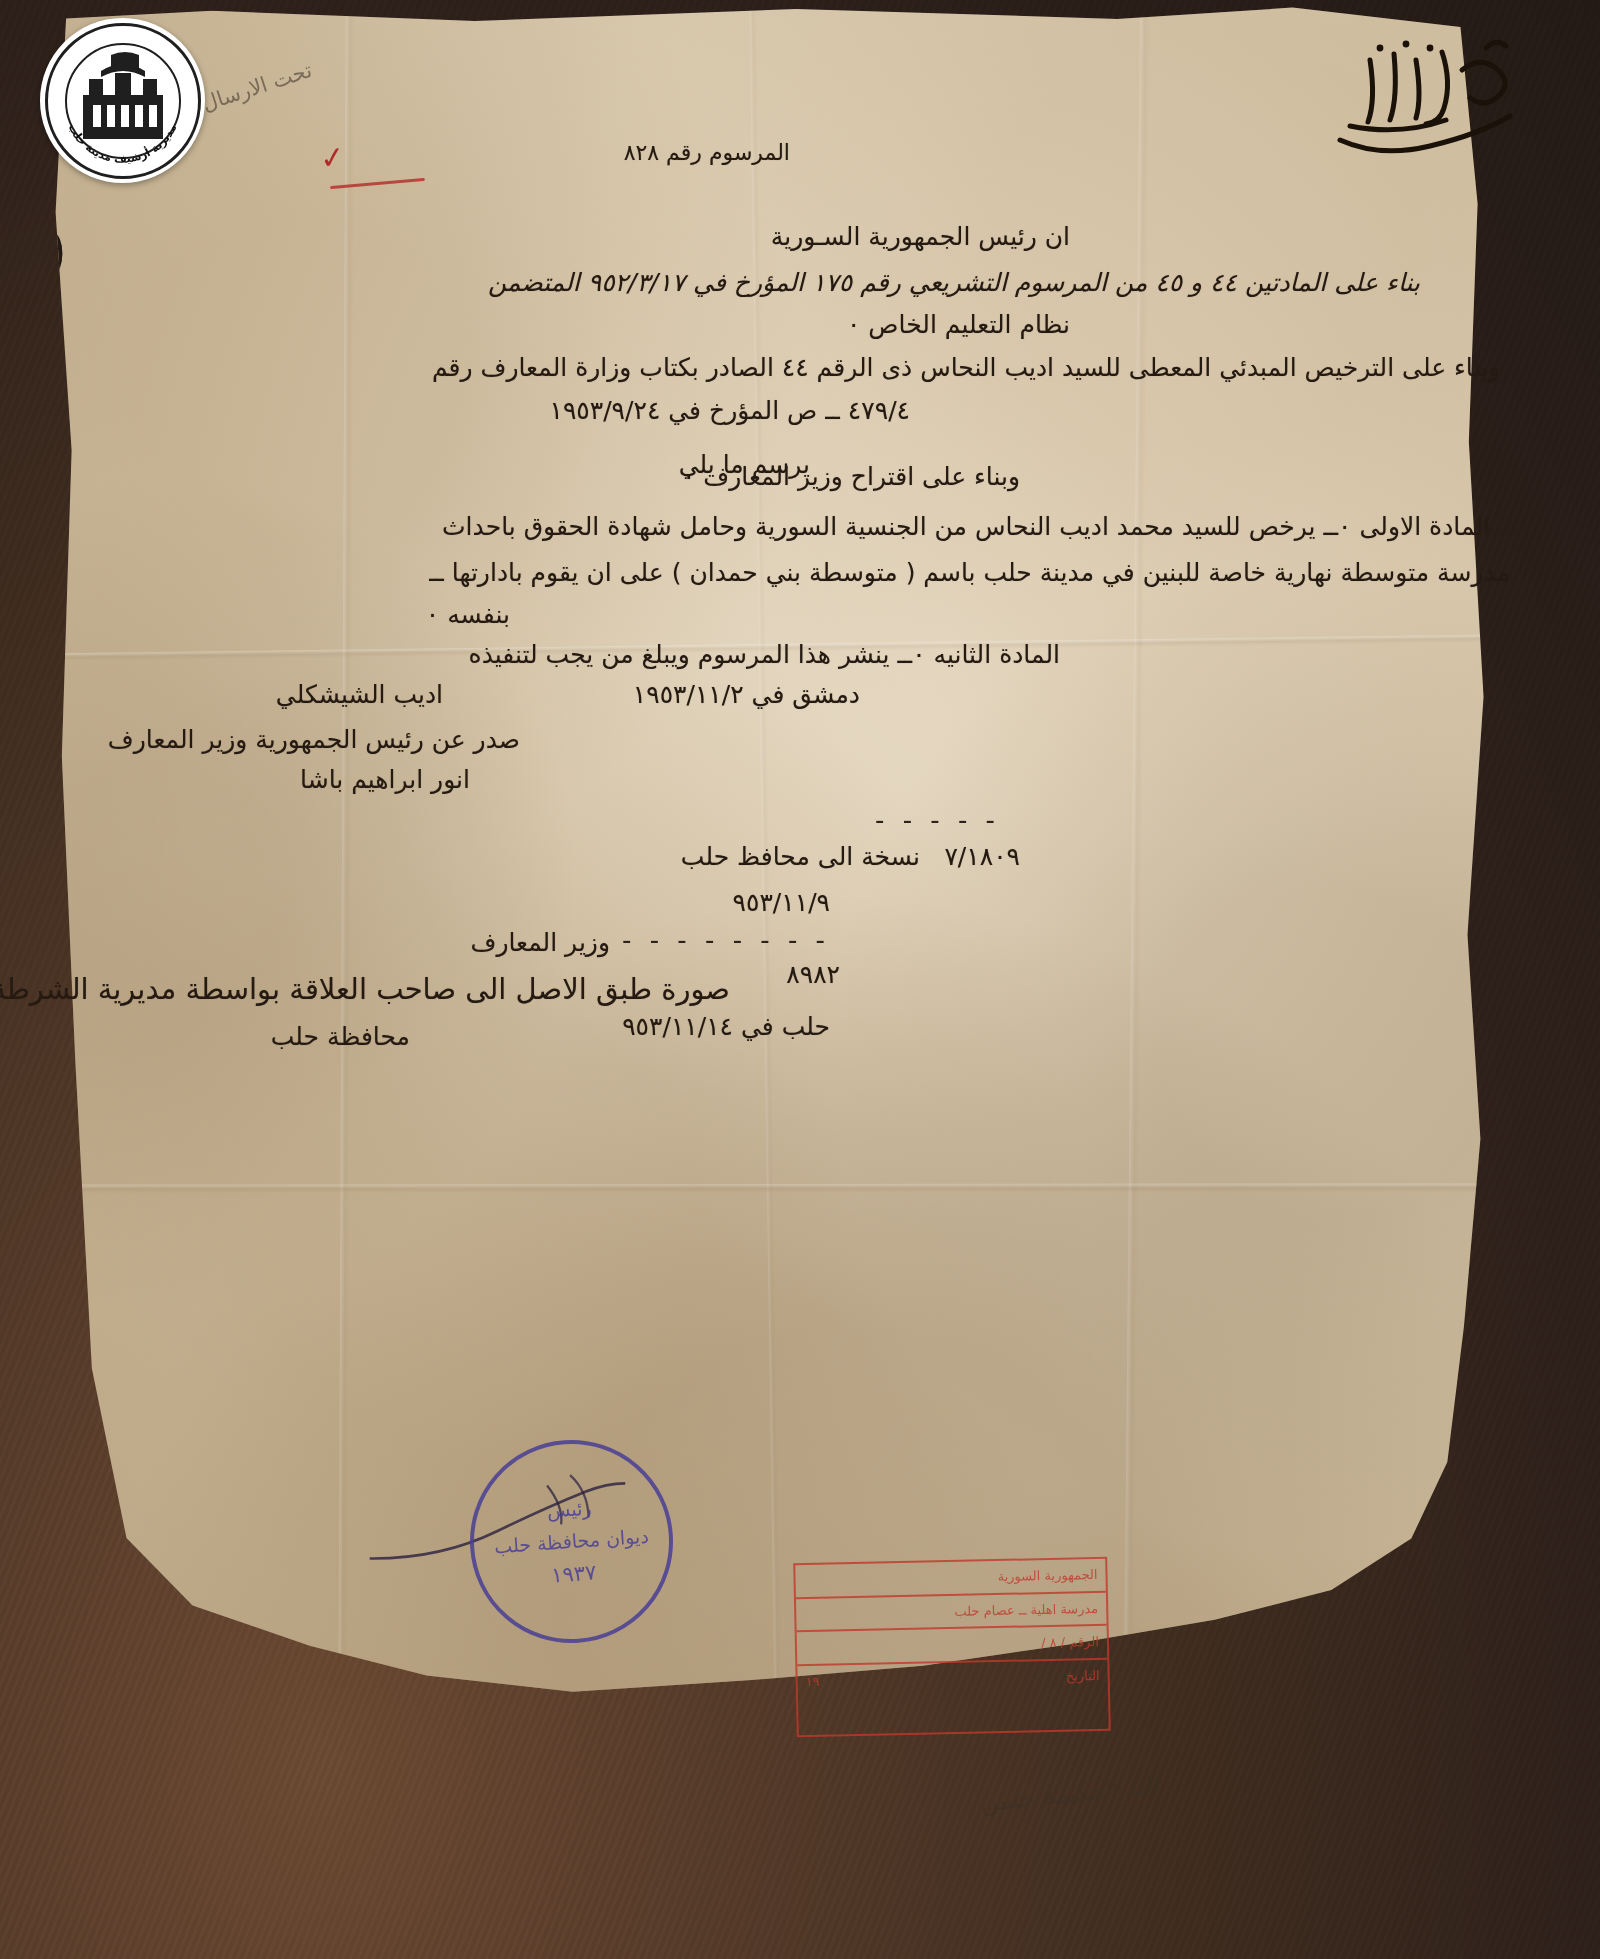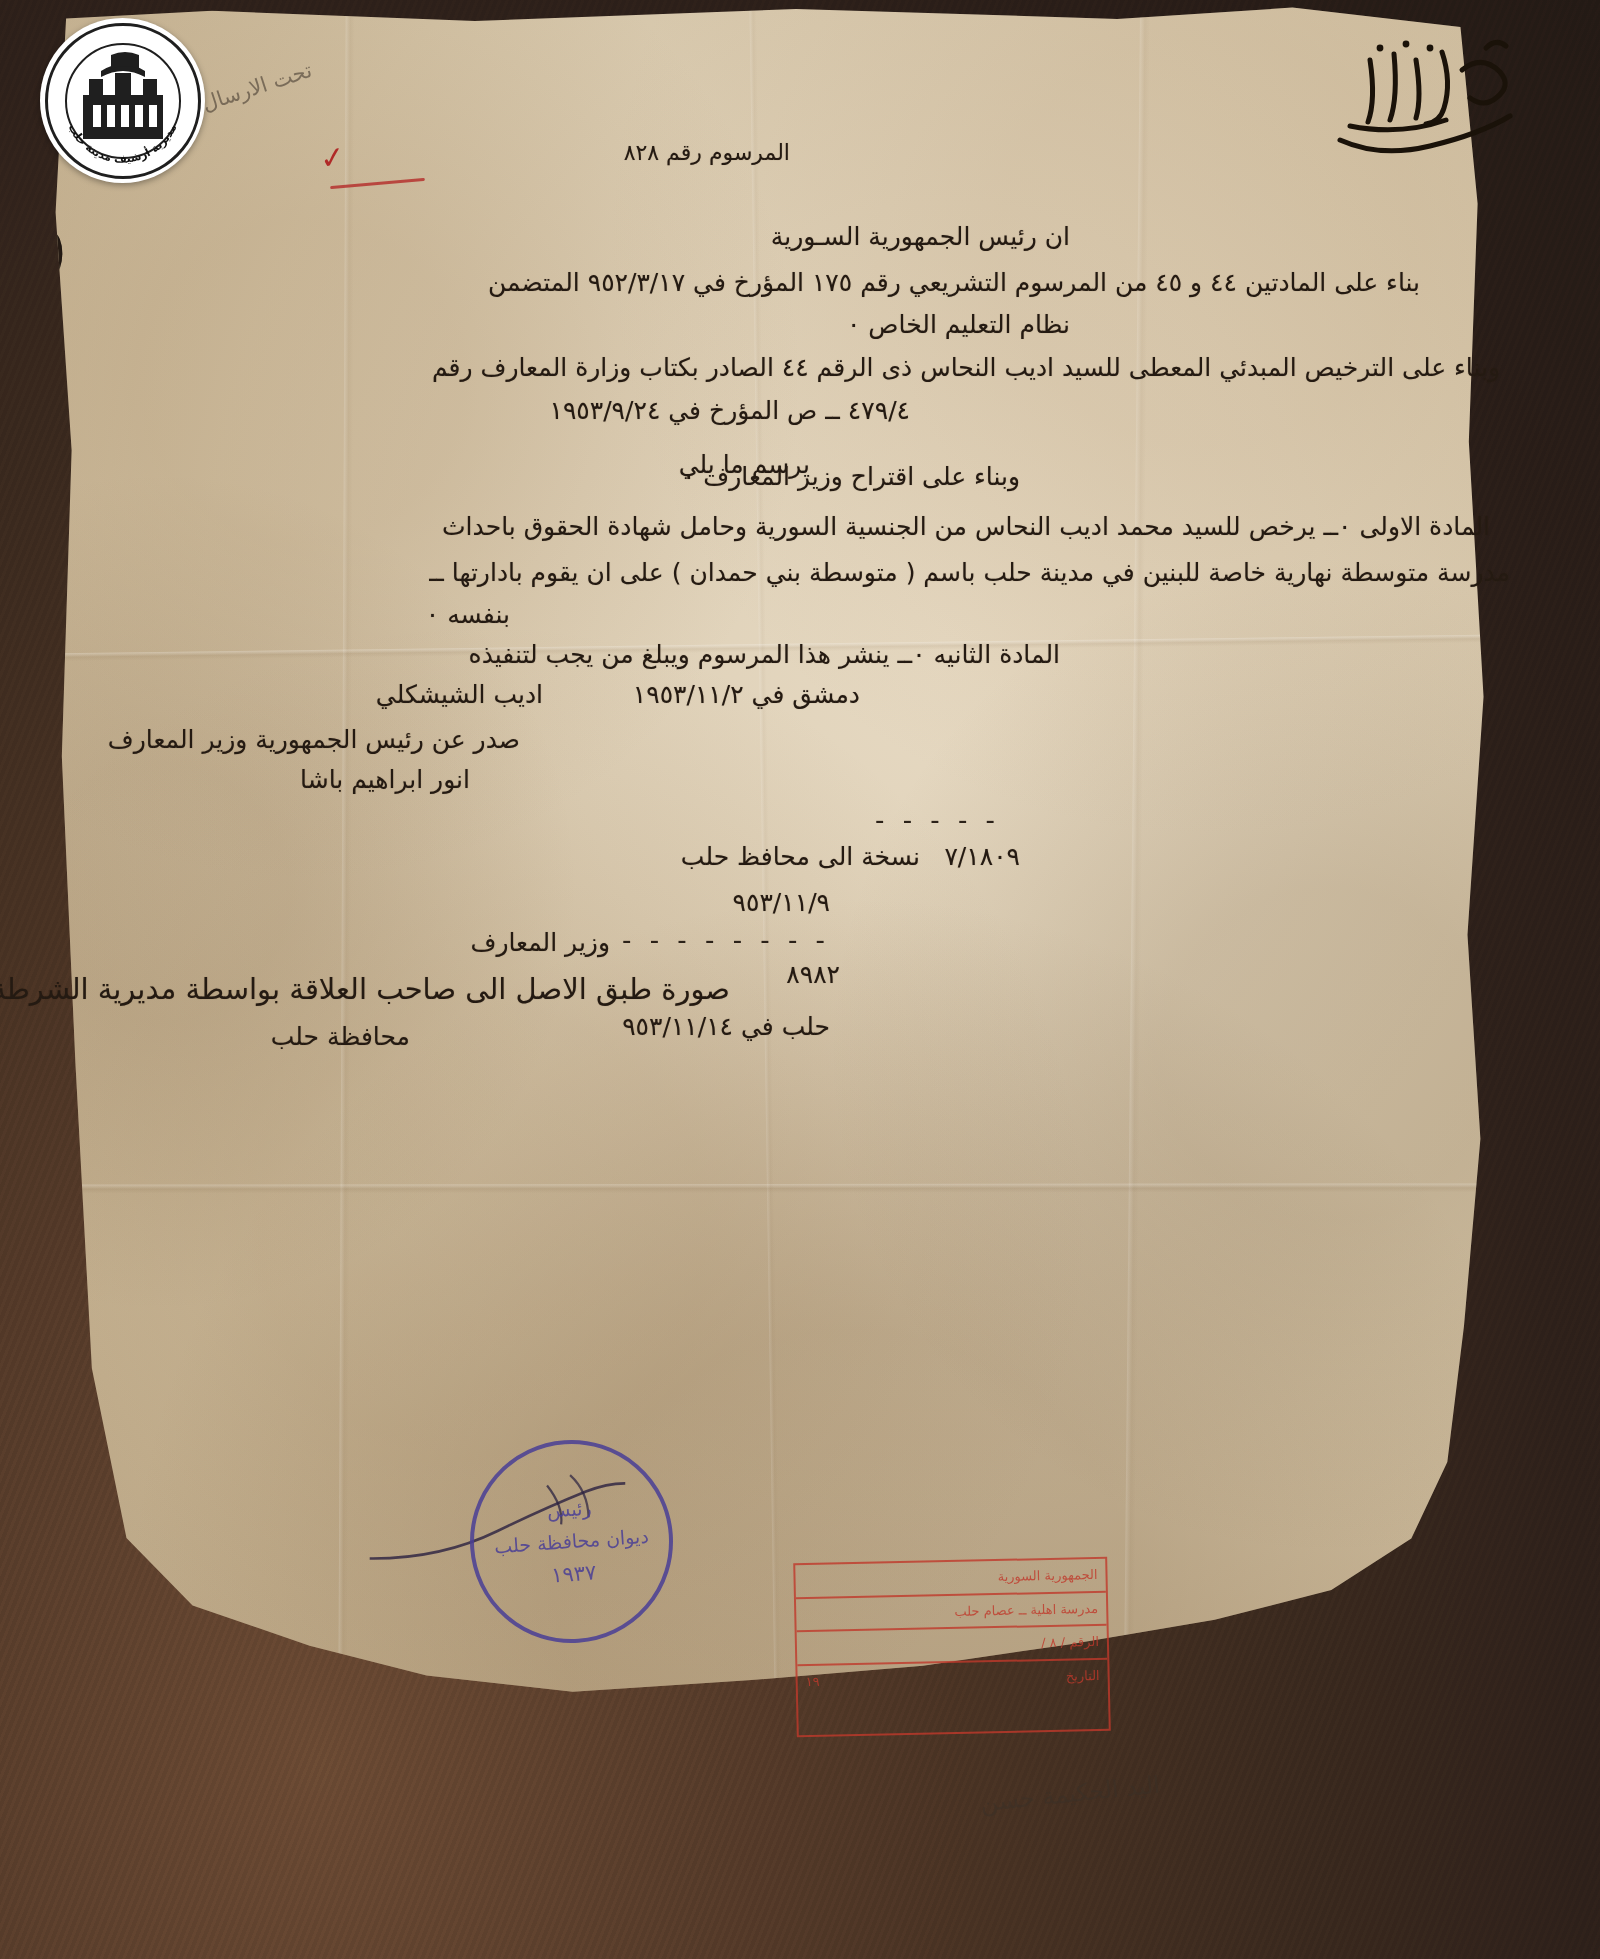--- a/index.html
+++ b/index.html
@@ -193,34 +193,34 @@
     </svg>
   </div>
 
   <div class="pencil" style="left:200px;top:75px;">تحت الارسال</div>
   <div class="redmark" style="left:320px;top:140px;">✓</div>
   <div class="redline" style="left:330px;top:182px;width:95px;"></div>
 
   <div class="ar tl" style="right:810px;top:140px;font-size:22px;">المرسوم رقم ٨٢٨</div>
 
   <div class="ar body-line" style="right:530px;top:222px;">ان رئيس الجمهورية  السـورية</div>
-  <div class="ar body-line" style="right:180px;top:268px;">بناء على المادتين ٤٤ و ٤٥ من المرسوم التشريعي رقم ١٧٥ المؤرخ في ٩٥٢/٣/١٧   المتضمن</div>
+  <div class="ar body-line" style="right:180px;top:268px;font-style:italic;">بناء على المادتين ٤٤ و ٤٥ من المرسوم التشريعي رقم ١٧٥ المؤرخ في ٩٥٢/٣/١٧   المتضمن</div>
   <div class="ar body-line" style="right:530px;top:310px;">نظام التعليم الخاص ٠</div>
   <div class="ar body-line" style="right:100px;top:353px;">وبناء على الترخيص المبدئي المعطى للسيد  اديب النحاس ذى الرقم ٤٤ الصادر بكتاب وزارة المعارف رقم</div>
   <div class="ar body-line" style="right:690px;top:396px;">٤٧٩/٤ ــ ص المؤرخ في ١٩٥٣/٩/٢٤</div>
   <div class="ar body-line" style="right:580px;top:462px;">وبناء على اقتراح  وزير المعارف ٠</div>
   <div class="ar body-line" style="right:790px;top:450px;">يرسم ما يلي</div>
   <div class="ar body-line" style="right:110px;top:512px;">المادة الاولى ٠ــ يرخص للسيد محمد  اديب النحاس من الجنسية السورية وحامل شهادة الحقوق باحداث</div>
   <div class="ar body-line" style="right:90px; top:558px;">مدرسة متوسطة نهارية خاصة للبنين في مدينة حلب باسم ( متوسطة بني حمدان ) على ان يقوم بادارتها ــ</div>
   <div class="ar body-line" style="right:1090px;top:600px;">بنفسه ٠</div>
   <div class="ar body-line" style="right:540px;top:640px;">المادة الثانيه ٠ــ ينشر هذا المرسوم ويبلغ من يجب لتنفيذه</div>
 
   <div class="ar body-line" style="right:740px;top:680px;margin-left:28px;">دمشق في ١٩٥٣/١١/٢</div>
 
-  <div class="ar body-line" style="right:1057px;top:680px;">اديب الشيشكلي</div>
+  <div class="ar body-line" style="right:1157px;top:680px;">اديب الشيشكلي</div>
   <div class="ar body-line" style="right:1080px;top:725px;">صدر عن رئيس الجمهورية وزير المعارف</div>
   <div class="ar body-line" style="right:1130px;top:765px;">انور ابراهيم باشا</div>
 
   <div class="dashes" style="right:600px;top:805px;">- - - - -</div>
 
   <div class="ar body-line" style="right:580px;top:842px;">٧/١٨٠٩</div>
   <div class="ar body-line" style="right:680px;top:842px;">نسخة الى محافظ حلب</div>
   <div class="ar body-line" style="right:770px;top:888px;">٩٥٣/١١/٩</div>
   <div class="ar body-line" style="right:990px;top:928px;">وزير المعارف</div>
 

